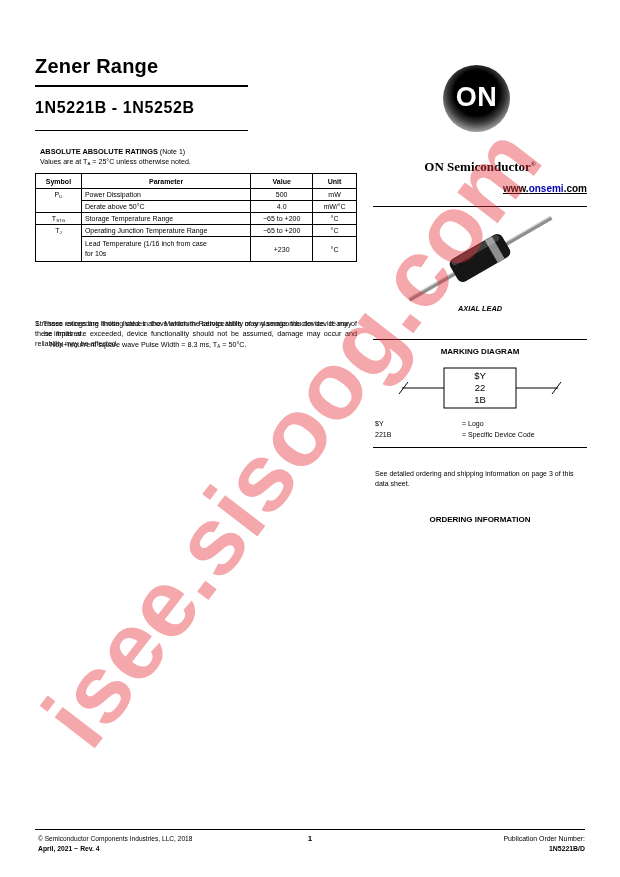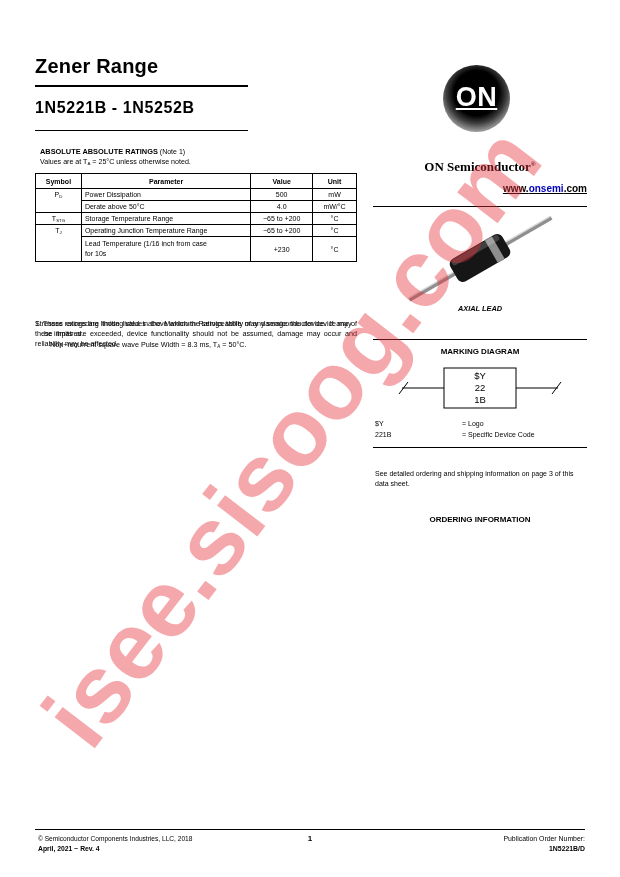--- a/index.html
+++ b/index.html
@@ -46,21 +46,21 @@
   .notes { left:35px; top:319px; width:322px; font-size:7.2px; line-height:1.36; }
   .note1 { padding-left:9px; text-indent:-9px; }
   .note-detail { padding-left:15px; margin-top:1px; }
 
   
   .on-logo {
     left:443px; top:65px; width:67px; height:67px; border-radius:50%;
     background: radial-gradient(circle at 50% 42%, #000 0%, #000 44%, #3a3a3a 58%, #8d8d8d 72%, #c2c2c2 83%, #6f6f6f 93%, #474747 100%);
     display:flex; align-items:center; justify-content:center;
   }
-  .on-logo-text { color:#fff; font-size:27px; font-weight:bold; letter-spacing:0.5px; padding-bottom:2px;text-decoration:underline; }
+  .on-logo-text { color:#fff; font-size:27px; font-weight:bold; letter-spacing:0.5px; padding-bottom:2px; }
   .brand-name { left:373px; top:159px; width:214px; text-align:center; font-size:13px; font-weight:bold; font-family:"Liberation Serif", serif; }
   .website { left:373px; top:183px; width:214px; text-align:right; font-size:10px; font-weight:bold; text-decoration:underline; color:#000; cursor:pointer; }
   .website .blue { color:#0000bb; }
   .rcol-rule { left:373px; width:214px; height:1px; background:#000; }
   .rule-a { top:206px; }
   .rule-b { top:339px; }
   .rule-c { top:447px; }
 
   .diode-svg { left:395px; top:210px; }
   .case-label { left:373px; top:303px; width:214px; text-align:center; font-size:7.4px; font-weight:bold; line-height:1.55;font-style:italic; }

